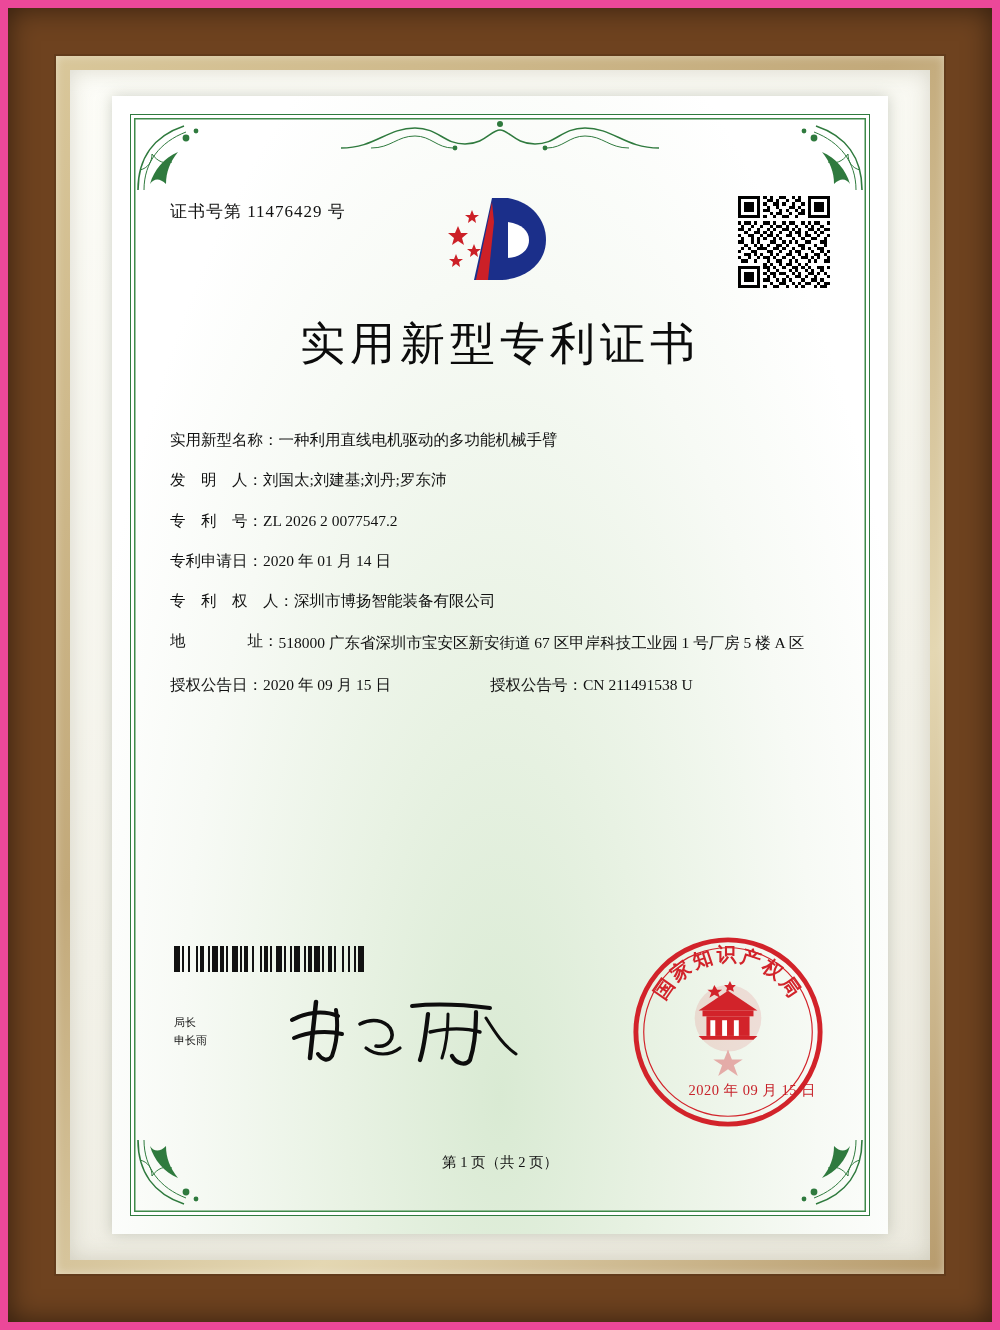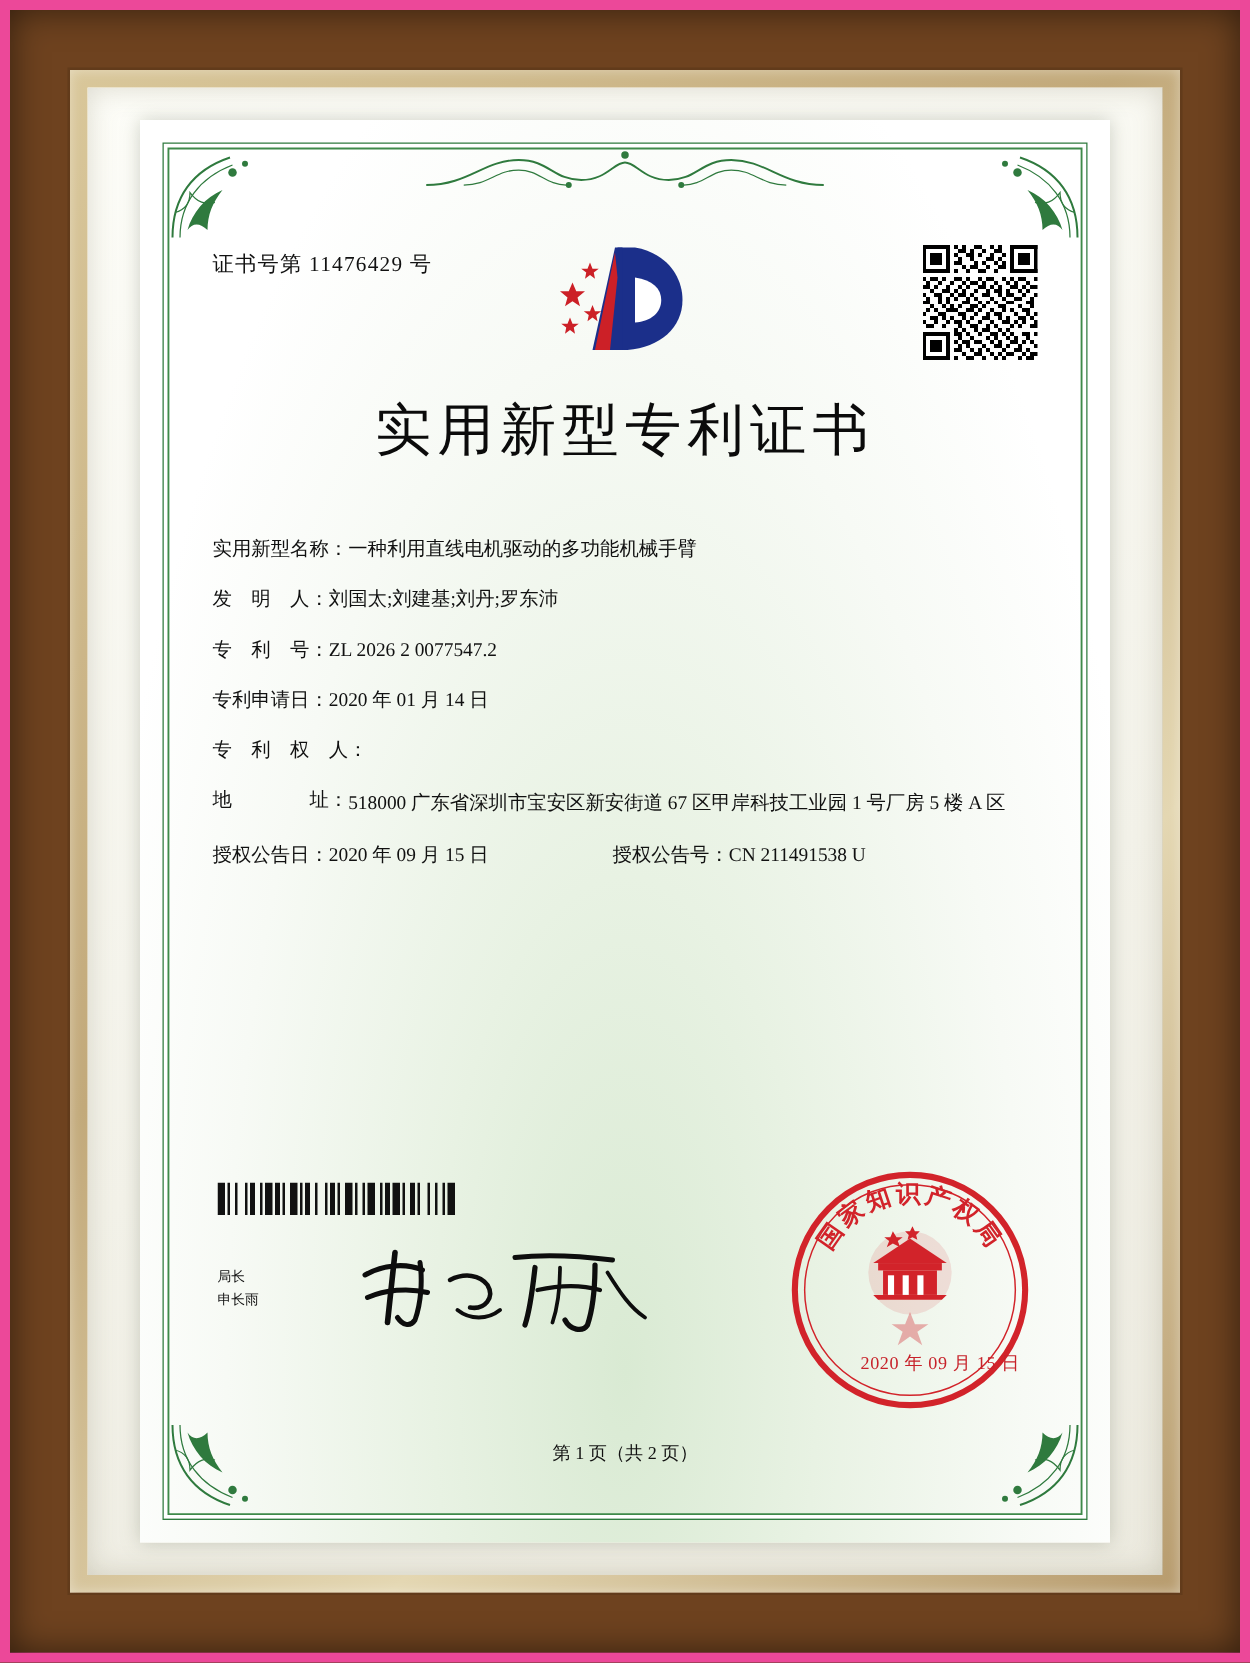--- a/index.html
+++ b/index.html
@@ -559,20 +559,21 @@
       <div class="row">
         <span class="lbl">专　利　号：</span>
         <span class="val">ZL 2026 2 0077547.2</span>
       </div>
       <div class="row">
         <span class="lbl">专利申请日：</span>
         <span class="val">2020 年 01 月 14 日</span>
       </div>
       <div class="row">
         <span class="lbl">专　利　权　人：</span>
+        <span class="val">深圳市博扬智能装备有限公司</span>
       </div>
       <div class="row addr">
         <span class="lbl">地　　　　址：</span>
         <span class="val">518000 广东省深圳市宝安区新安街道 67 区甲岸科技工业园 1 号厂房 5 楼 A 区</span>
       </div>
       <div class="row two">
         <span class="half first">
           <span class="lbl">授权公告日：</span>
           <span class="val">2020 年 09 月 15 日</span>
         </span>

